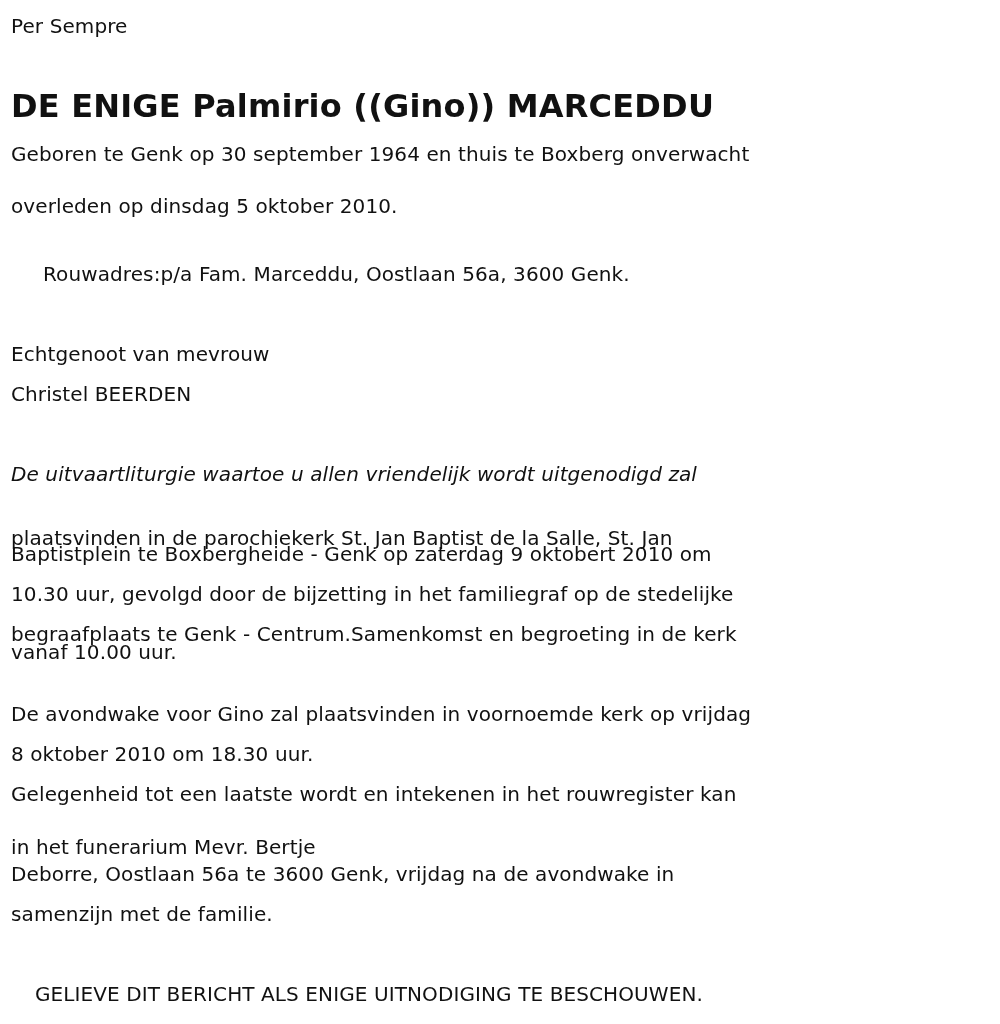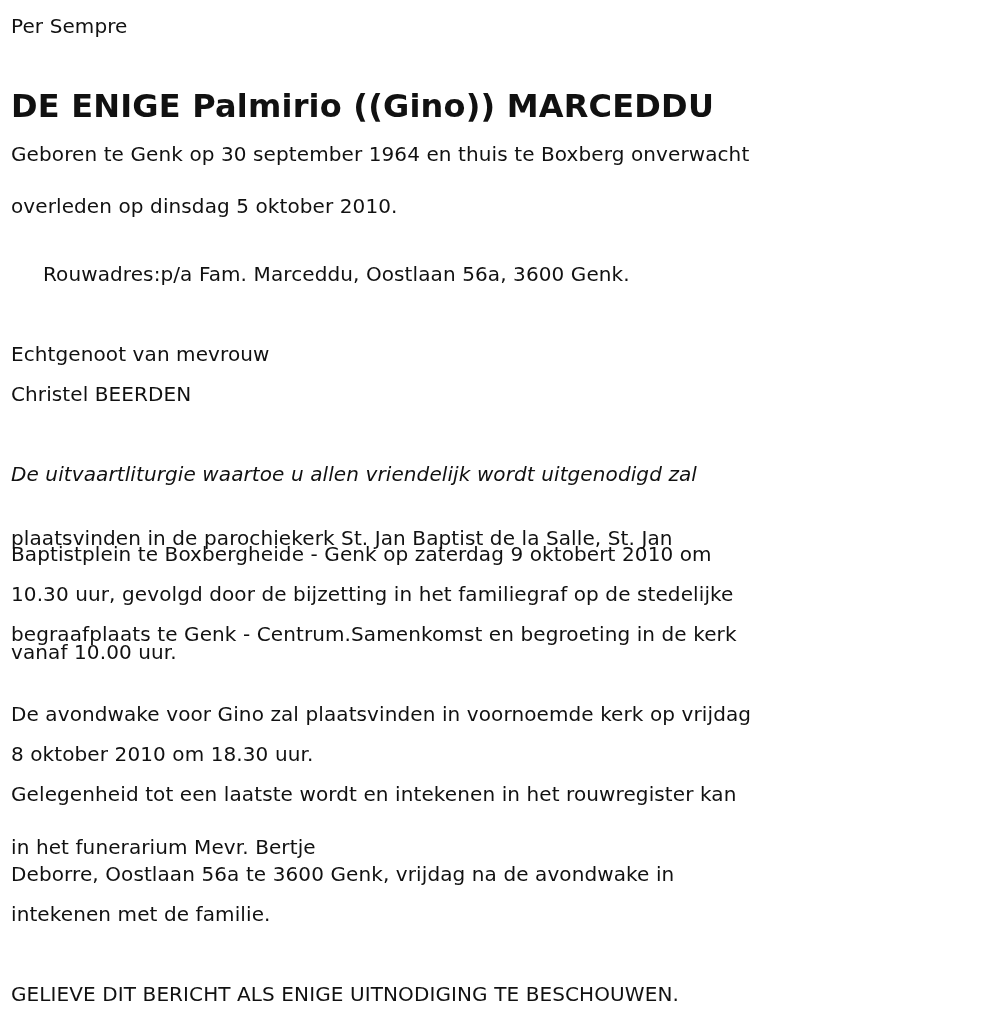--- a/index.html
+++ b/index.html
@@ -73,18 +73,18 @@
 
   <div>
     <div class="line" style="top:694px;">De avondwake voor Gino zal plaatsvinden in voornoemde kerk op vrijdag</div>
     <div class="line" style="top:734px;">8 oktober 2010 om 18.30 uur.</div>
   </div>
 
   <div>
     <div class="line" style="top:774px;">Gelegenheid tot een laatste wordt en intekenen in het rouwregister kan</div>
     <div class="line" style="top:814px;margin-top:13px;">in het funerarium Mevr. Bertje</div>
     <div class="line" style="top:854px;">Deborre, Oostlaan 56a te 3600 Genk, vrijdag na de avondwake in</div>
-    <div class="line" style="top:894px;">intekenen met de familie.</div>
+    <div class="line" style="top:894px;">samenzijn met de familie.</div>
   </div>
 
-  <div class="line" style="top:974px;">GELIEVE DIT BERICHT ALS ENIGE UITNODIGING TE BESCHOUWEN.</div>
+  <div class="line" style="top:974px;margin-left:24px;">GELIEVE DIT BERICHT ALS ENIGE UITNODIGING TE BESCHOUWEN.</div>
 
 </div>
 
 </body></html>

